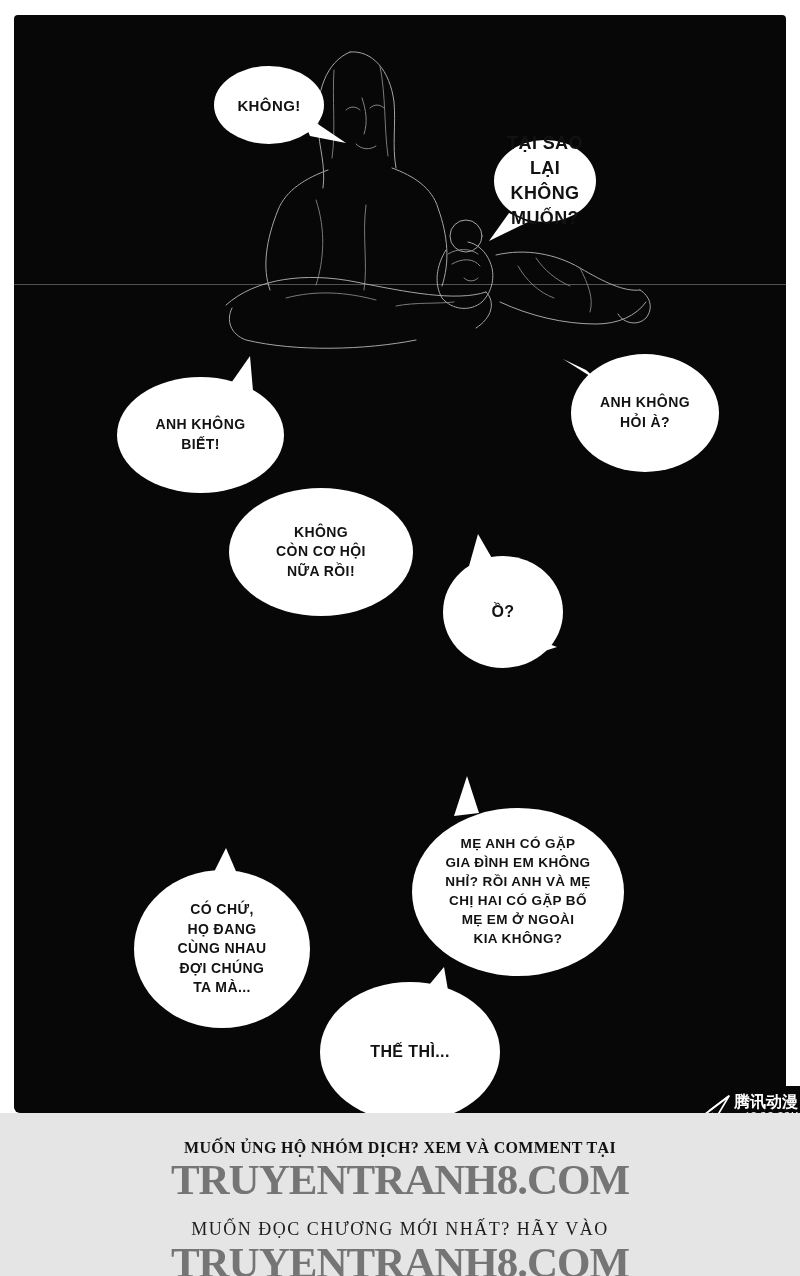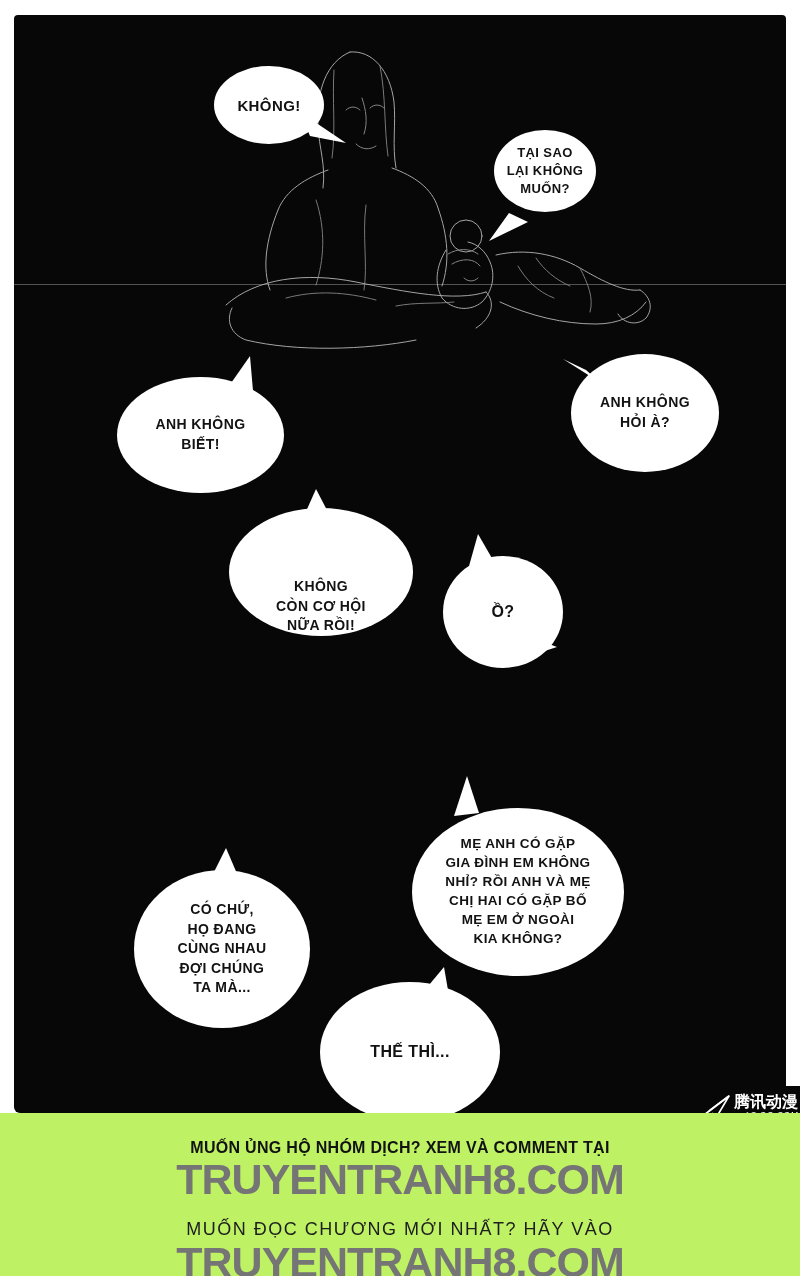--- a/index.html
+++ b/index.html
@@ -9,36 +9,36 @@
          background:#070707;border-radius:4px 4px 6px 6px;}
   .floor-line{position:absolute;left:14px;top:284px;width:772px;height:1px;
               background:#5f5f5f;opacity:.85;z-index:1;}
   .artwork{position:absolute;left:166px;top:40px;z-index:1;}
   .tails{position:absolute;left:0;top:0;z-index:2;pointer-events:none;}
   .bubble{position:absolute;z-index:3;background:#ffffff;border-radius:50%;
           display:flex;align-items:center;justify-content:center;text-align:center;
           color:#121212;font-weight:bold;white-space:pre-line;line-height:1.4;
           letter-spacing:.4px;}
   .b1{left:214px;top:66px;width:110px;height:78px;font-size:15px;}
-  .b2{left:494px;top:130px;width:102px;height:82px;font-size:13px;}
+  .b2{left:494px;top:140px;width:102px;height:82px;font-size:18px;}
   .b3{left:117px;top:377px;width:167px;height:116px;font-size:14px;}
   .b4{left:571px;top:354px;width:148px;height:118px;font-size:14px;}
-  .b5{left:229px;top:508px;width:184px;height:128px;font-size:14px;align-items:flex-end;}
+  .b5{left:229px;top:488px;width:184px;height:128px;font-size:14px;}
   .b6{left:443px;top:556px;width:120px;height:112px;font-size:16px;}
   .b7{left:513px;top:641px;width:232px;height:152px;font-size:13.5px;line-height:1.32;}
   .b8{left:412px;top:808px;width:212px;height:168px;font-size:13.5px;line-height:1.4;}
   .b9{left:134px;top:870px;width:176px;height:158px;font-size:14px;}
   .b10{left:320px;top:982px;width:180px;height:140px;font-size:16px;}
   .watermark{position:absolute;left:672px;top:1086px;width:128px;height:42px;
              background:#070707;z-index:2;display:flex;align-items:center;justify-content:flex-end;}
   .wm-txt{display:flex;flex-direction:column;align-items:flex-end;margin-left:3px;padding-right:2px;}
   .wm-logo{color:#ffffff;font-size:16px;font-weight:bold;line-height:1.05;}
   .wm-sub{color:#ffffff;font-size:8.5px;font-style:italic;letter-spacing:.5px;}
-  .footer{position:absolute;left:0;top:1113px;width:800px;height:163px;background:#bef264;
-          text-align:center;z-index:4;}
+  .footer{position:absolute;left:0;top:1113px;width:800px;height:163px;background:#e5e5e5;
+          text-align:center;z-index:4;font-family:Liberation Serif, serif;}
   .f-line1{margin-top:26px;font-size:16px;font-weight:bold;color:#121212;letter-spacing:.3px;}
   .f-site{font-size:43px;font-weight:bold;color:#757575;line-height:1.0;letter-spacing:-1px;margin-top:1px;}
   .f-line2{margin-top:18px;font-size:18px;color:#1d1d1d;letter-spacing:1.5px;}
 </style>
 </head>
 <body>
 
 <div class="page">
 
   <div class="panel"></div>

